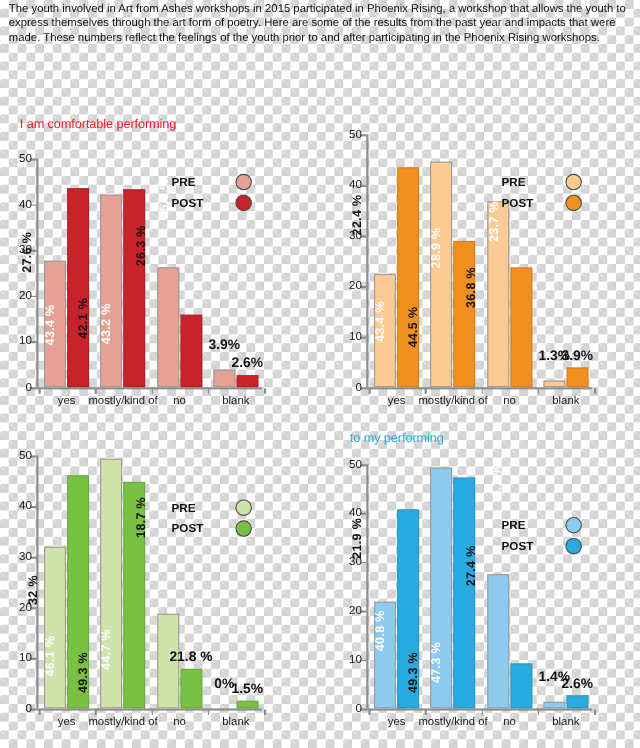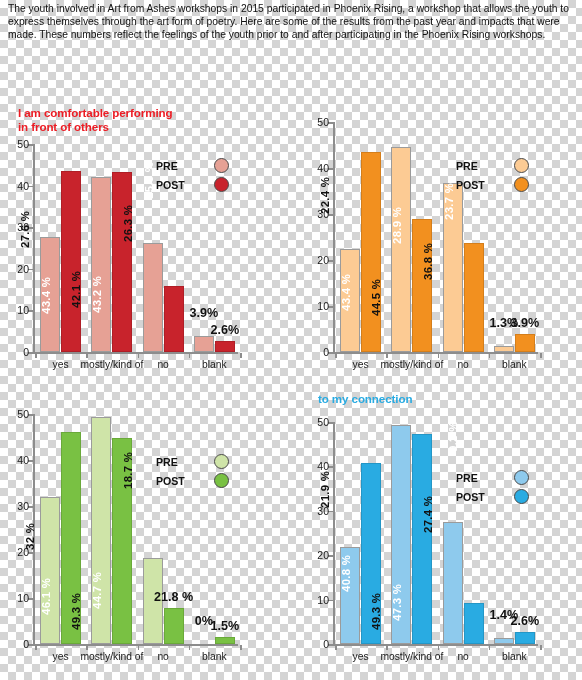--- a/index.html
+++ b/index.html
@@ -19,21 +19,21 @@
   
   #intro{
     position:absolute;left:8px;top:2px;width:566px;
     font-size:10.3px;line-height:13.2px;color:#111;
   }
   #intro p{margin:0 0 11px 0;}
 
   
   .chart{position:absolute;}
   .chart-title{
-    font-weight:bold;font-size:11.6px;line-height:14px;
+    font-weight:normal;font-size:11.6px;line-height:14px;
     letter-spacing:-0.1px;
   }
   .plot{position:absolute;}
 
   .axis-v{position:absolute;left:0;top:0;width:1.6px;background:#8d8d8d;}
   .axis-h{position:absolute;left:0;height:1.6px;background:#8d8d8d;}
 
   .ytick{position:absolute;right:100%;margin-right:4px;
     font-size:10.5px;color:#1a1a1a;transform:translateY(-50%);white-space:nowrap;}
   .ytickmark{position:absolute;width:5px;height:1.5px;background:#8d8d8d;left:-5px;}
@@ -74,21 +74,20 @@
 <body>
 
 <div id="intro">
   <p>The youth involved in Art from Ashes workshops in 2015 participated in Phoenix Rising, a workshop that allows the youth to express themselves through the art form of poetry. Here are some of the results from the past year and impacts that were made. These numbers reflect the feelings of the youth prior to and after participating in the Phoenix Rising workshops.</p>
 </div>
 
 <div id="charts-root">
     <div class="chart" style="left: 0px; top: 100px; width: 282px; height: 290px;">
       <div class="chart-title" style="position: absolute; left: 18px; top: 6px; color: rgb(237, 28, 36);">
         <div>I am comfortable performing</div>
-        <div>in front of others</div>
       </div>
       <div class="plot" style="left: 33px; top: 44px; width: 205px; height: 208px;">
         <div class="axis-v" style="height: 208px;"></div>
         <div class="axis-h" style="top: 208px; width: 205px;"></div>
         <div class="ytickmark" style="top: 208px;"></div>
         <div class="ytick" style="top: 208px;">0</div>
         <div class="ytickmark" style="top: 166.4px;"></div>
         <div class="ytick" style="top: 166.4px;">10</div>
         <div class="ytickmark" style="top: 124.8px;"></div>
         <div class="ytick" style="top: 124.8px;">20</div>
@@ -235,21 +234,21 @@
           <span class="legend-dot" style="background: rgb(207, 228, 168);"></span>
         </div>
         <div class="legend-row">
           <span class="legend-text">POST</span>
           <span class="legend-dot" style="background: rgb(121, 193, 67);"></span>
         </div>
       </div>
     </div>
     <div class="chart" style="left: 300px; top: 390px; width: 282px; height: 290px;">
       <div class="chart-title" style="position: absolute; left: 18px; top: 2px; color: rgb(41, 171, 226);">
-        <div>to my connection</div>
+        <div>to my performing</div>
       </div>
       <div class="plot" style="left: 33px; top: 32px; width: 205px; height: 222px;">
         <div class="axis-v" style="height: 222px;"></div>
         <div class="axis-h" style="top: 222px; width: 205px;"></div>
         <div class="ytickmark" style="top: 222px;"></div>
         <div class="ytick" style="top: 222px;">0</div>
         <div class="ytickmark" style="top: 177.6px;"></div>
         <div class="ytick" style="top: 177.6px;">10</div>
         <div class="ytickmark" style="top: 133.2px;"></div>
         <div class="ytick" style="top: 133.2px;">20</div>

